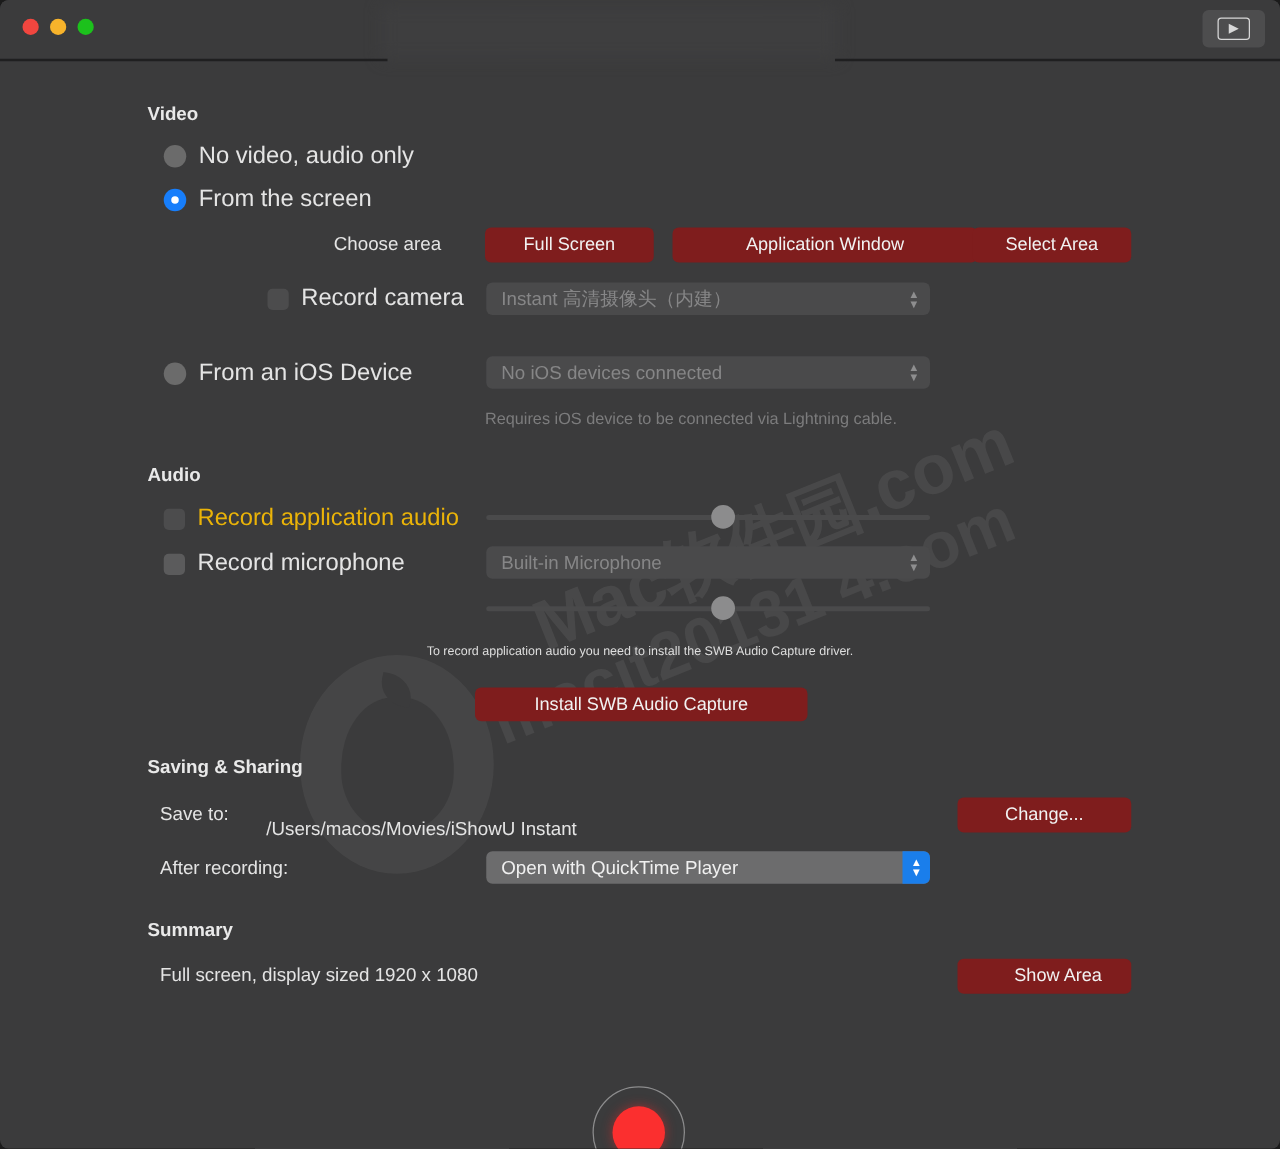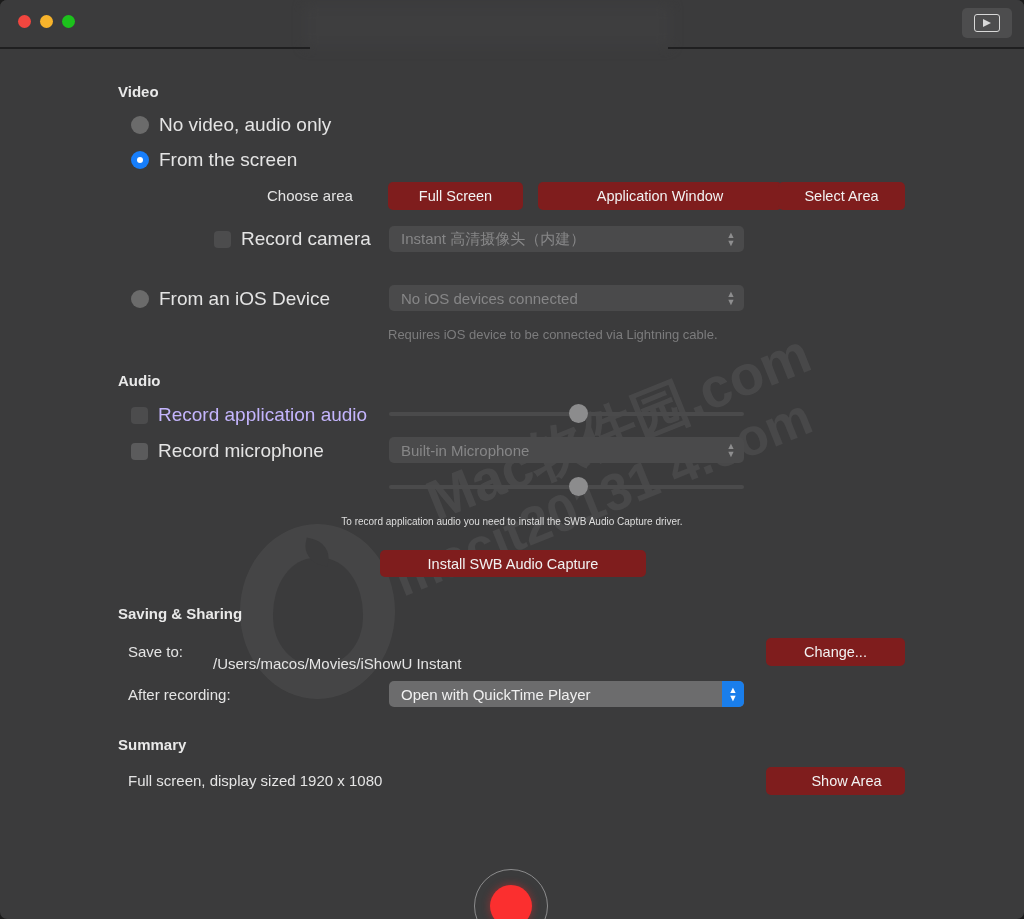--- a/index.html
+++ b/index.html
@@ -148,21 +148,21 @@
     font-size: 15px;
     font-weight: bold;
     color: #e9e9e9;
     left: 118px;
   }
 
   .row-label {
     font-size: 19px;
     color: #e4e4e4;
   }
-  .row-label.dim { color: #c4b5fd; }
+  .row-label.dim { color: #eab308; }
 
   
   .radio {
     width: 18px; height: 18px;
     border-radius: 50%;
     background: #6b6b6b;
     display: inline-block;
     flex: none;
     position: relative;
   }

